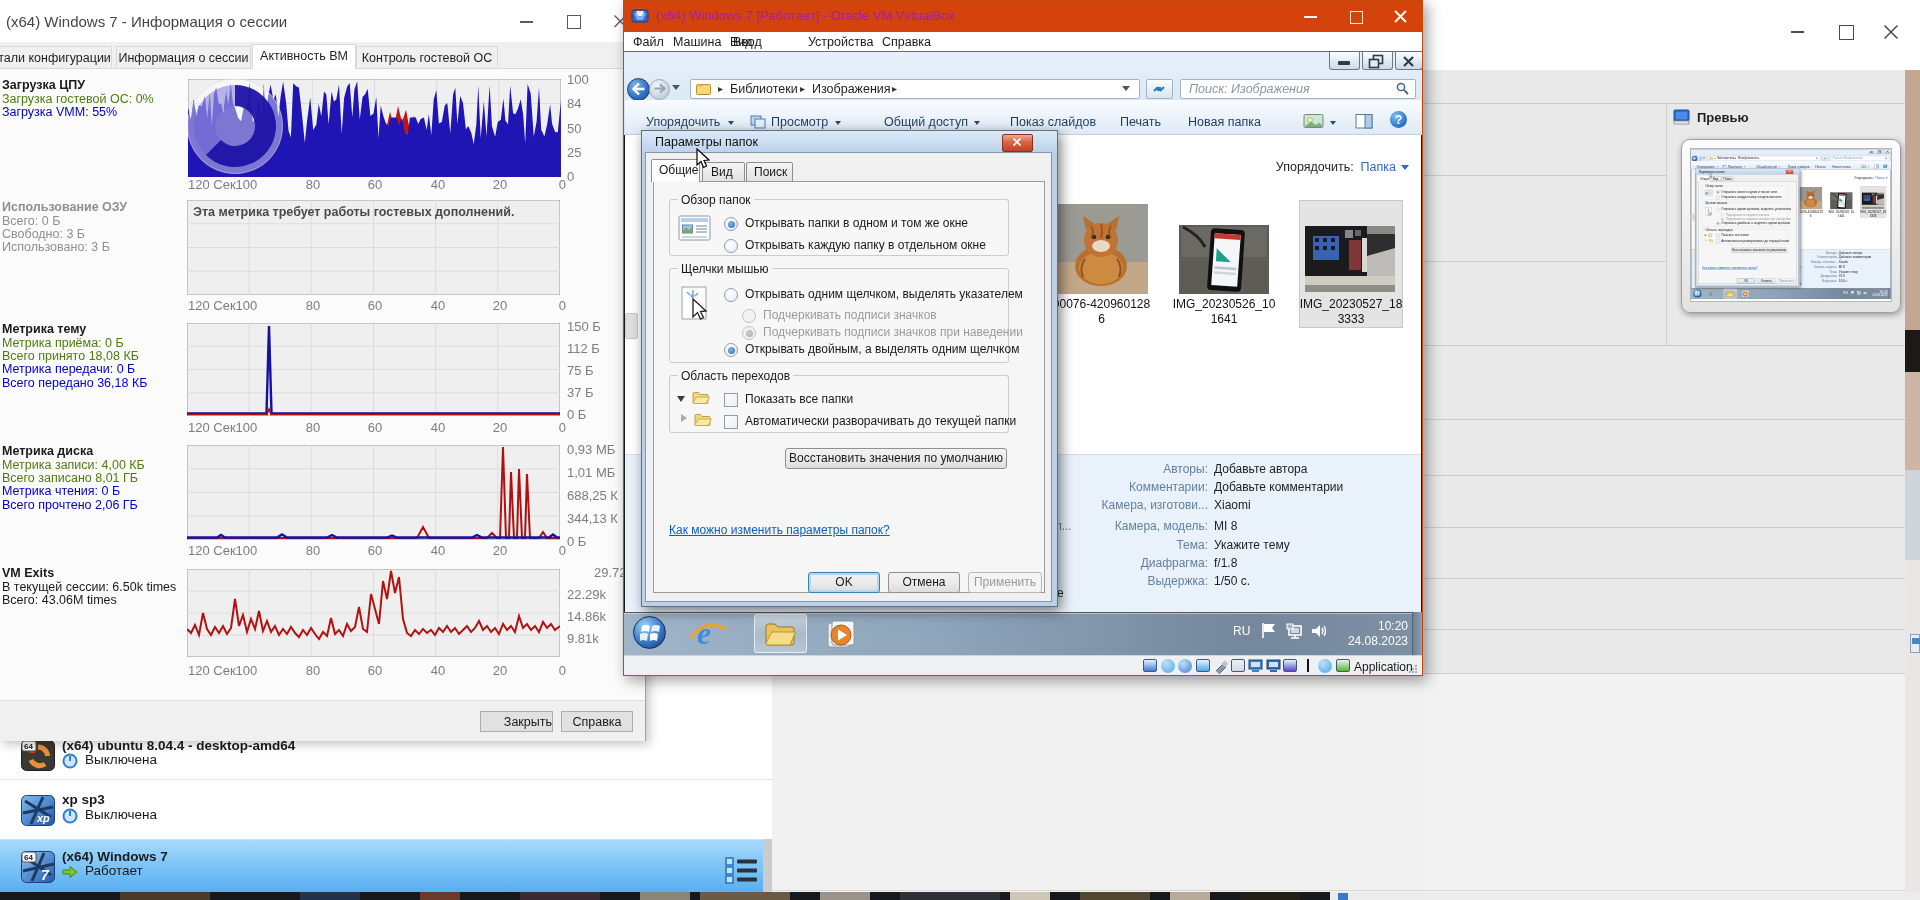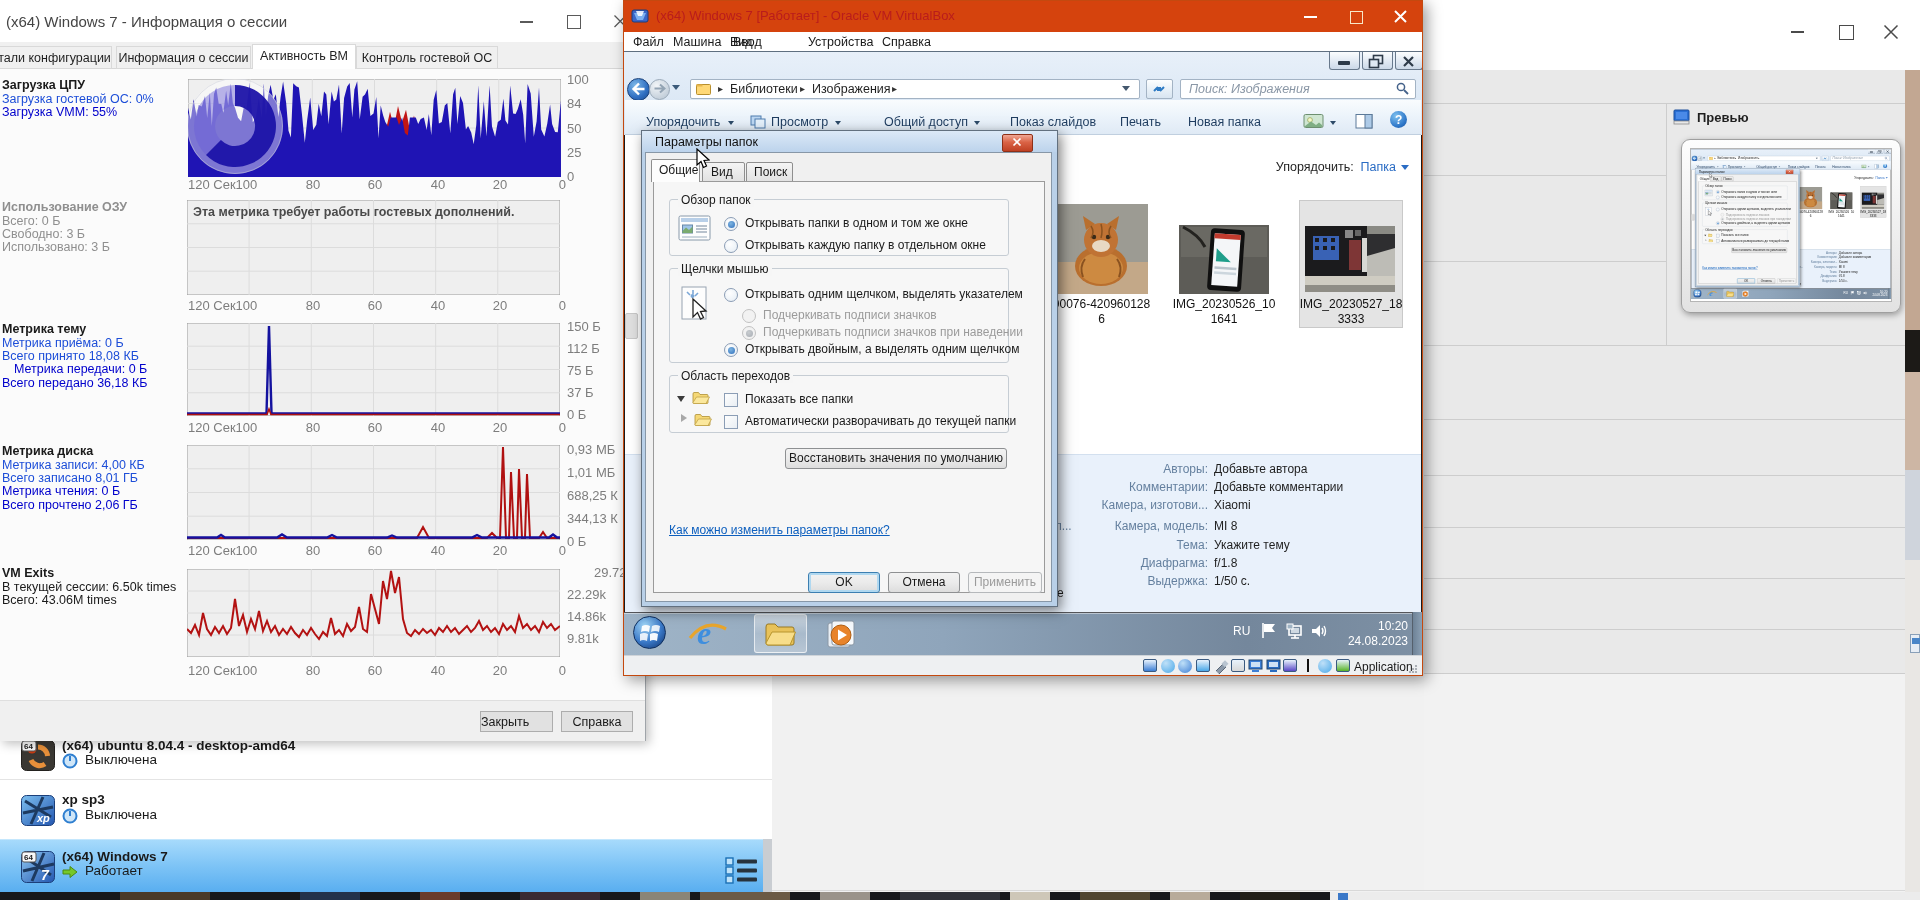--- a/index.html
+++ b/index.html
@@ -10,21 +10,21 @@
 .tl{font:12px "Liberation Sans",sans-serif;color:#111;text-align:center;line-height:15px}
 .dl{font:12px "Liberation Sans",sans-serif;color:#65809f;text-align:right}
 .dv{font:12px "Liberation Sans",sans-serif;color:#1f1f1f}
 .dt{font:12px "Liberation Sans",sans-serif;color:#1a1a1a}
 .db{font:12px "Liberation Sans",sans-serif;color:#1a1a1a}
 .dd{font:12px "Liberation Sans",sans-serif;color:#9b9b9b}
 .grp{border:1px solid #c6cdd4;border-radius:3px;background:#f7f7f7}
 .gl{font:12px "Liberation Sans",sans-serif;color:#1a1a1a;background:#f6f6f6;padding:0 3px}
 .btn7{background:linear-gradient(#f2f2f2,#ebebeb 50%,#dddddd);border:1px solid #8e9092;border-radius:3px;box-sizing:border-box}
 .lbl{font:12.5px "Liberation Sans",sans-serif;color:#1a1a1a}
-.red{color:#1d4ed8}.blu{color:#0000cc}.gry{color:#8f8f8f}
+.red{color:#4d7c0f}.blu{color:#0000cc}.gry{color:#8f8f8f}
 .xlab{font:13px "Liberation Sans",sans-serif;color:#7d7d7d}
 .ylab{font:13px "Liberation Sans",sans-serif;color:#7d7d7d}
 .tab{font:12.5px "Liberation Sans",sans-serif;color:#1f1f1f;text-align:center;background:#f0f0f0;border:1px solid #d9d9d9;box-sizing:border-box;padding-top:4px;height:23px;white-space:nowrap;overflow:hidden}
 .vmtitle{font:bold 13.5px "Liberation Sans",sans-serif;color:#1a1a1a}
 .vmstat{font:13.5px "Liberation Sans",sans-serif;color:#1a1a1a}
 
 </style></head><body>
 <div id="root">
 <div class="a" style="left:0;top:0;width:1905px;height:70px;background:#fff"></div>
 <div class="a" style="left:0;top:70px;width:1905px;height:830px;background:#e9e9e9"></div>
@@ -436,21 +436,21 @@
 <div class="a lbl" style="left:2px;top:78px;font-weight:bold">Загрузка ЦПУ</div>
 <div class="a lbl red" style="left:2px;top:92px">Загрузка гостевой ОС: 0%</div>
 <div class="a lbl blu" style="left:2px;top:105px">Загрузка VMM: 55%</div>
 <div class="a lbl gry" style="left:2px;top:200px;font-weight:bold">Использование ОЗУ</div>
 <div class="a lbl gry" style="left:2px;top:214px">Всего: 0 Б</div>
 <div class="a lbl gry" style="left:2px;top:227px">Свободно: 3 Б</div>
 <div class="a lbl gry" style="left:2px;top:240px">Использовано: 3 Б</div>
 <div class="a lbl" style="left:2px;top:322px;font-weight:bold">Метрика тему</div>
 <div class="a lbl red" style="left:2px;top:336px">Метрика приёма: 0 Б</div>
 <div class="a lbl red" style="left:2px;top:349px">Всего принято 18,08 КБ</div>
-<div class="a lbl blu" style="left:14px;top:362px">Метрика передачи: 0 Б</div>
+<div class="a lbl blu" style="left:2px;top:362px">Метрика передачи: 0 Б</div>
 <div class="a lbl blu" style="left:2px;top:376px">Всего передано 36,18 КБ</div>
 <div class="a lbl" style="left:2px;top:444px;font-weight:bold">Метрика диска</div>
 <div class="a lbl red" style="left:2px;top:458px">Метрика записи: 4,00 КБ</div>
 <div class="a lbl red" style="left:2px;top:471px">Всего записано 8,01 ГБ</div>
 <div class="a lbl blu" style="left:2px;top:484px">Метрика чтения: 0 Б</div>
 <div class="a lbl blu" style="left:2px;top:498px">Всего прочтено 2,06 ГБ</div>
 <div class="a lbl" style="left:2px;top:566px;font-weight:bold">VM Exits</div>
 <div class="a lbl" style="left:2px;top:580px">В текущей сессии: 6.50k times</div>
 <div class="a lbl" style="left:2px;top:593px">Всего: 43.06M times</div>
 <svg class="a" style="left:188px;top:79px" width="373" height="98" viewBox="0 0 373 98">
@@ -563,30 +563,30 @@
 <div class="a ylab" style="left:567px;top:442px">0,93 МБ</div>
 <div class="a ylab" style="left:567px;top:465px">1,01 МБ</div>
 <div class="a ylab" style="left:567px;top:488px">688,25 К</div>
 <div class="a ylab" style="left:567px;top:511px">344,13 К</div>
 <div class="a ylab" style="left:567px;top:534px">0 Б</div>
 <div class="a ylab" style="left:594px;top:565px">29.72k</div>
 <div class="a ylab" style="left:567px;top:587px">22.29k</div>
 <div class="a ylab" style="left:567px;top:609px">14.86k</div>
 <div class="a ylab" style="left:567px;top:631px">9.81k</div>
 <div class="a" style="left:0;top:700px;width:645px;height:40px;background:#f0f0f0;border-top:1px solid #dfdfdf"></div>
-<div class="a" style="left:480px;top:711px;width:73px;height:21px;background:#e1e1e1;border:1px solid #adadad;box-sizing:border-box;text-align:left;font:12.5px 'Liberation Sans',sans-serif;color:#1a1a1a;padding-top:3px;box-sizing:border-box">Закрыть</div>
+<div class="a" style="left:480px;top:711px;width:73px;height:21px;background:#e1e1e1;border:1px solid #adadad;box-sizing:border-box;text-align:right;font:12.5px 'Liberation Sans',sans-serif;color:#1a1a1a;padding-top:3px;box-sizing:border-box">Закрыть</div>
 <div class="a" style="left:561px;top:711px;width:72px;height:21px;background:#e1e1e1;border:1px solid #adadad;box-sizing:border-box;text-align:center;font:12.5px 'Liberation Sans',sans-serif;color:#1a1a1a;padding-top:3px">Справка</div>
 <div class="a" style="left:623px;top:0;width:800px;height:676px;background:#fff;border:1px solid #c4490f;box-sizing:border-box;box-shadow:4px 4px 14px rgba(0,0,0,.4)"></div>
 <div class="a" style="left:624px;top:1px;width:798px;height:31px;background:#d5430d"></div>
 <svg class="a" style="left:631px;top:7px" width="19" height="18">
 <rect x="1" y="3" width="16" height="12" rx="2" fill="#3a66c8" stroke="#1e3c7a"></rect>
 <path d="M3 6 L15 6 L12 13 L6 13 Z" fill="#7db0ef"></path>
       <path d="M5 4 L13 4 L11 9 L7 9 Z" fill="#fff" opacity="0.85"></path>
     </svg>
-<div class="a" style="left:656px;top:8px;font:13px 'Liberation Sans',sans-serif;color:#b91c1c">(x64) Windows 7 [Работает] - Oracle VM VirtualBox</div>
+<div class="a" style="left:656px;top:8px;font:13px 'Liberation Sans',sans-serif;color:#a21caf">(x64) Windows 7 [Работает] - Oracle VM VirtualBox</div>
 <div class="a" style="left:1304px;top:16px;width:13px;height:2px;background:#fff"></div>
 <div class="a" style="left:1350px;top:11px;width:11px;height:11px;border:1.5px solid #f8e8c8"></div>
 <svg class="a" style="left:1393px;top:9px" width="15" height="15">
       <path d="M2 2 L13 13 M13 2 L2 13" stroke="#fff" stroke-width="2"></path>
     </svg>
 <div class="a" style="left:624px;top:32px;width:798px;height:19px;background:#fff"></div>
 <div class="a" style="left:633px;top:35px;font:12.5px 'Liberation Sans',sans-serif;color:#1a1a1a">Файл</div>
 <div class="a" style="left:673px;top:35px;font:12.5px 'Liberation Sans',sans-serif;color:#1a1a1a">Машина</div>
 <div class="a" style="left:730px;top:35px;font:12.5px 'Liberation Sans',sans-serif;color:#1a1a1a">Вид</div>
 <div class="a" style="left:733px;top:35px;font:12.5px 'Liberation Sans',sans-serif;color:#1a1a1a">Ввод</div>

